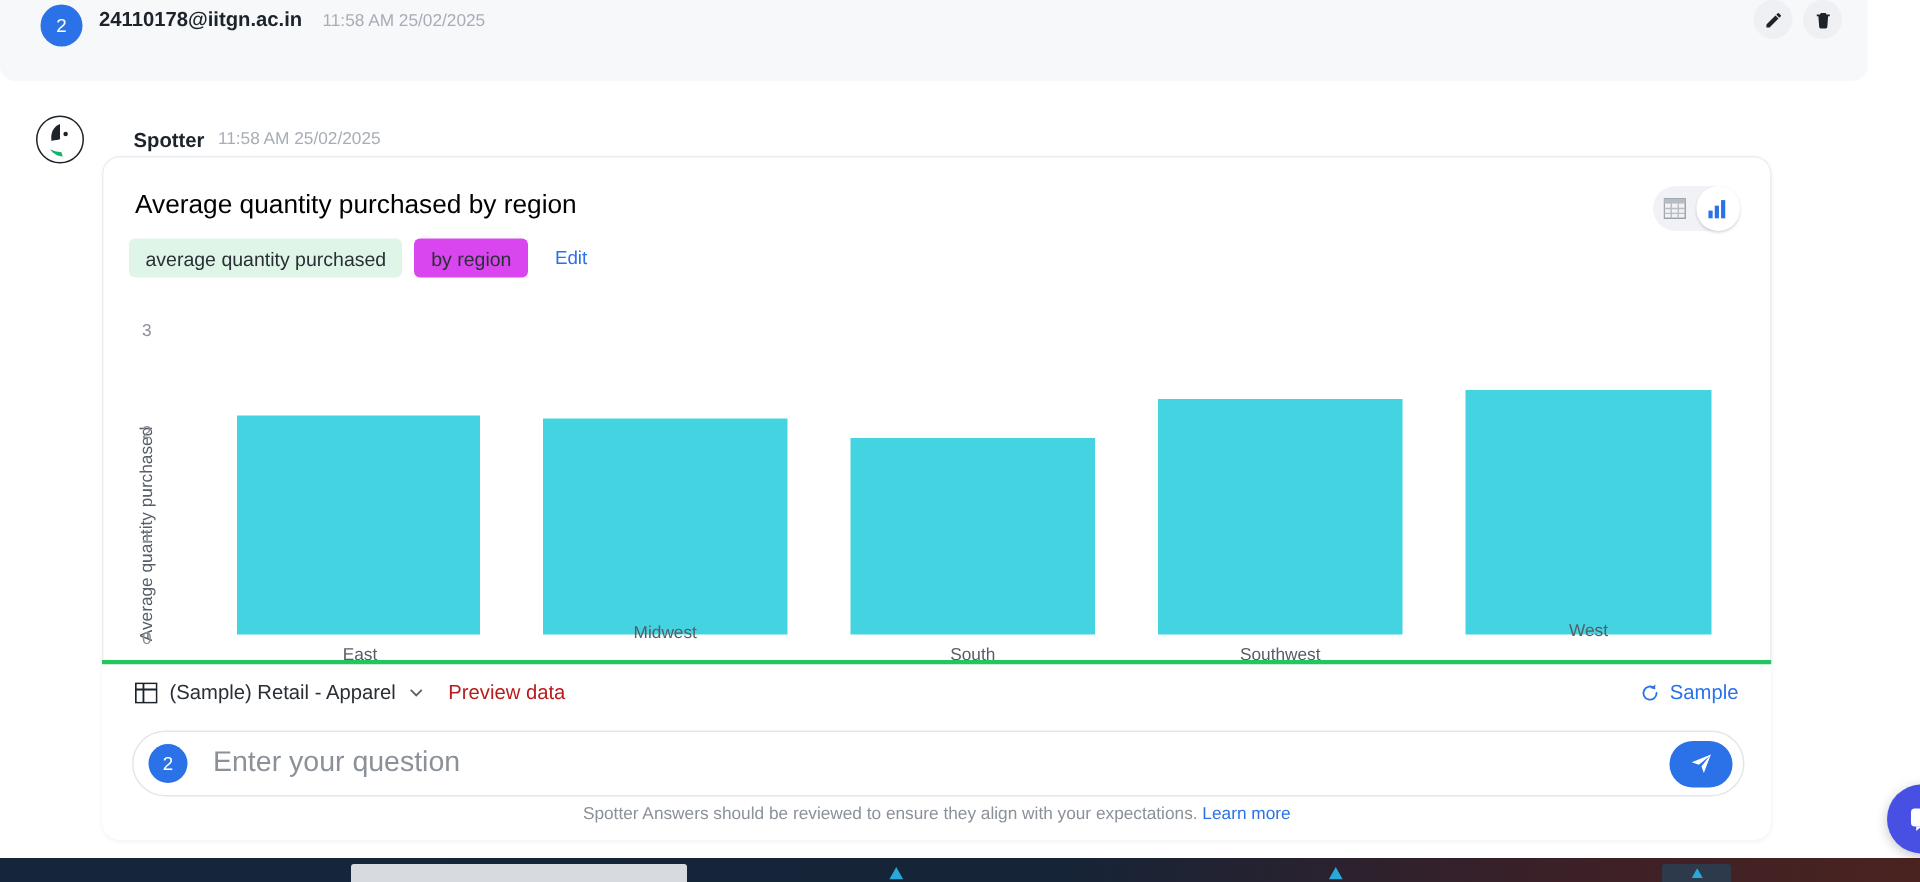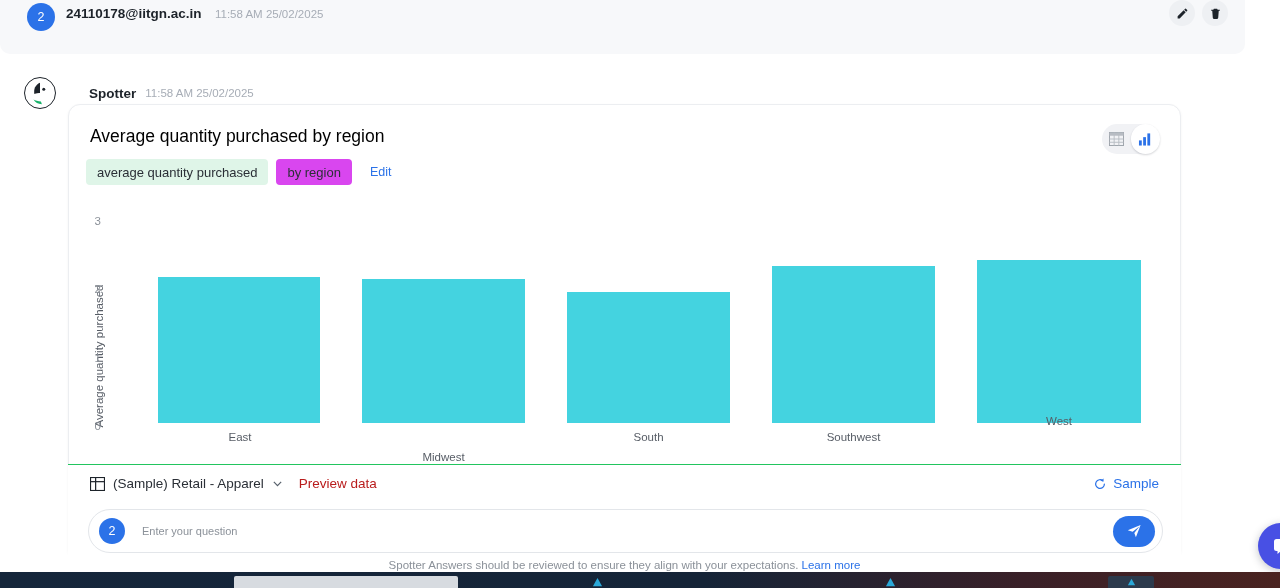--- a/index.html
+++ b/index.html
@@ -145,24 +145,24 @@
   .xtick {
     position: absolute;
     font-size: 11.5px; color: #575d66;
     text-align: center;
     white-space: nowrap;
   }
 
   
   .bottom-bar {
     position: absolute;
-    left: 68px; top: 464px;
+    left: 68px; top: 440px;
     width: 1113px; height: 120px;
     background: #ffffff;
-    border-top: 1px solid #22c55e;
+    border-top: 3px solid #22c55e;
     border-radius: 0 0 12px 12px;
   }
   .src-row {
     position: absolute; left: 22px; top: 11px;
     display: flex; align-items: center; gap: 8px;
   }
   .src-name { font-size: 13.5px; color: #2a2f36; }
   .preview-link { font-size: 13.5px; color: #b91c1c; cursor: pointer; margin-left: 8px; }
   .reset-btn {
     position: absolute; right: 22px; top: 11px;
@@ -175,21 +175,21 @@
     border: 1px solid #e3e6ea;
     border-radius: 22px;
     background: #ffffff;
     display: flex; align-items: center;
     padding: 0 7px 0 10px;
   }
   .ask-avatar { position: relative; left: 0; top: 0; width: 26px; height: 26px; flex: 0 0 auto; }
   .ask-input {
     flex: 1 1 auto;
     border: none; outline: none;
-    font-size: 11px; color: #a16207;
+    font-size: 19px; color: #a16207;
     background: transparent;
     padding-left: 17px;
     font-family: "Liberation Sans", sans-serif;
   }
   .ask-input::placeholder { color: #8b9199; }
   .send-btn {
     width: 42px; height: 31px;
     border-radius: 16px;
     background: #2b72e8;
     border: none;
@@ -312,21 +312,21 @@
       <div class="ytick" style="left:4px; top:247px;">1</div>
       <div class="ytick" style="left:4px; top:315px;">0</div>
 
       <div class="bar" style="left:89px;  top:172px; width:162px; height:146px;"></div>
       <div class="bar" style="left:293px; top:174px; width:163px; height:144px;"></div>
       <div class="bar" style="left:498px; top:187px; width:163px; height:131px;"></div>
       <div class="bar" style="left:703px; top:161px; width:163px; height:157px;"></div>
       <div class="bar" style="left:908px; top:155px; width:164px; height:163px;"></div>
 
       <div class="xtick" style="left:90px;  top:326px; width:162px;">East</div>
-      <div class="xtick" style="left:293px; top:346px; width:163px;">Midwest</div>
+      <div class="xtick" style="left:293px; top:311px; width:163px;">Midwest</div>
       <div class="xtick" style="left:498px; top:326px; width:163px;">South</div>
       <div class="xtick" style="left:703px; top:326px; width:163px;">Southwest</div>
       <div class="xtick" style="left:908px; top:310px; width:164px;">West</div>
     </div>
   </div>
 
   <div class="bottom-bar">
 
     <div class="src-row">
       <svg width="15" height="14" viewBox="0 0 16 15">

